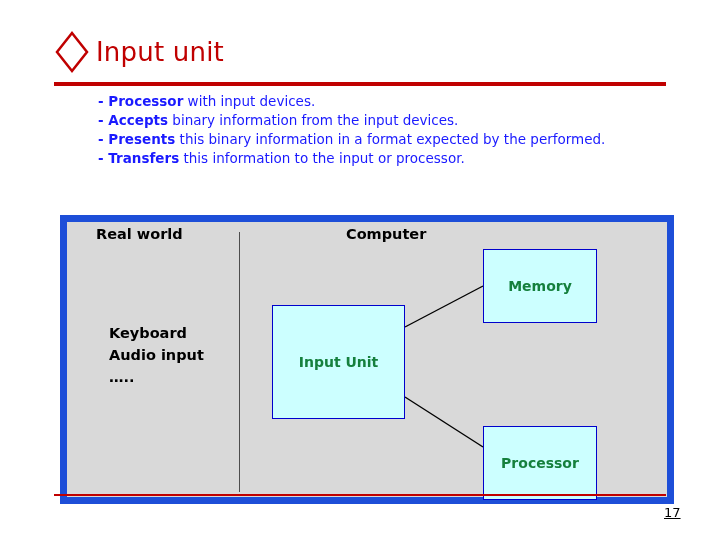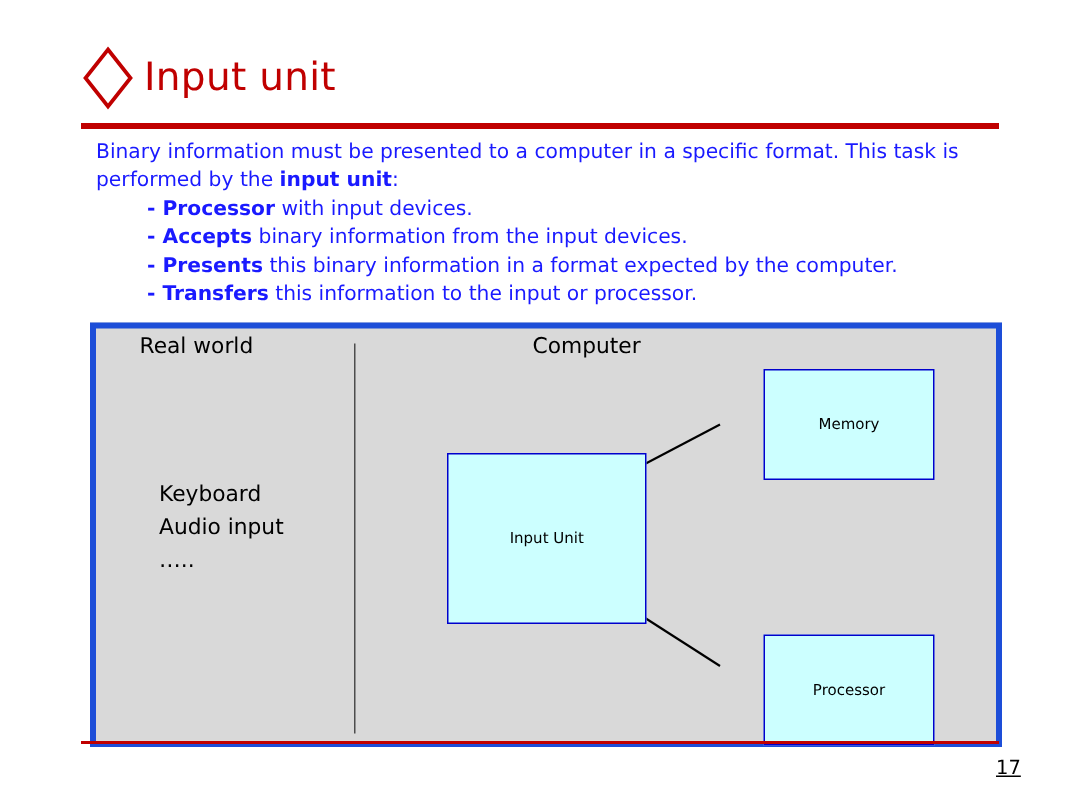--- a/index.html
+++ b/index.html
@@ -77,51 +77,51 @@
   }
 
   
   .diagram {
     position: absolute;
     left: 60px;
     top: 215px;
     width: 600px;
     height: 275px;
     background: #d9d9d9;
-    border: 4px solid #1d4ed8;
+    border: 7px solid #1d4ed8;
+    font-weight: bold;
   }
   .divider {
     position: absolute;
     left: 172px;
     top: 10px;
     width: 1px;
     height: 260px;
     background: #4d4d4d;
   }
   .lbl {
     position: absolute;
     color: #000000;
     font-size: 14.5px;
     white-space: nowrap;
   }
   .lbl-realworld { left: 29px; top: 4px; }
-  .lbl-computer  { left: 291px; top: 4px; }
+  .lbl-computer  { left: 279px; top: 4px; }
   .lbl-devices   { left: 42px; top: 100px; line-height: 22px; }
 
   .box {
     position: absolute;
     background: #ccffff;
     border: 1px solid #0000cc;
     display: flex;
     align-items: center;
     justify-content: center;
-    color: #000000;
-    font-size: 10px;
+    color: #15803d;
+    font-size: 14px;
     box-sizing: border-box;
-    margin-left: 29px;
   }
   .box-input     { left: 205px; top: 83px;  width: 133px; height: 114px; }
   .box-memory    { left: 416px; top: 27px;  width: 114px; height: 74px;  }
   .box-processor { left: 416px; top: 204px; width: 114px; height: 74px;  }
 
   .connectors {
     position: absolute;
     left: 0; top: 0;
     width: 600px; height: 275px;
     pointer-events: none;
@@ -154,25 +154,24 @@
     <span class="bullet-diamond">
       <svg width="36" height="44" viewBox="0 0 36 44">
         <polygon points="18,3 33,22 18,41 3,22" fill="#ffffff" stroke="#c00000" stroke-width="2.5"></polygon>
       </svg>
     </span>
     <span class="slide-title">Input unit</span>
   </div>
   <div class="title-rule"></div>
 
   <div class="body-text">
-    <div class="para"><span>Binary information must be presented to a computer in a specific format. This task is performed by the </span><b>input unit</b><span>:</span></div>
     <div class="sub-list">
       <div class="li"><b>- Processor</b><span> with input devices.</span></div>
       <div class="li"><b>- Accepts</b><span> binary information from the input devices.</span></div>
-      <div class="li"><b>- Presents</b><span> this binary information in a format expected by the computer.</span></div>
+      <div class="li"><b>- Presents</b><span> this binary information in a format expected by the performed.</span></div>
       <div class="li"><b>- Transfers</b><span> this information to the input or processor.</span></div>
     </div>
   </div>
 
   <div class="diagram">
     <div class="divider"></div>
 
     <svg class="connectors">
       <line x1="338" y1="105" x2="416" y2="64" stroke="#000000" stroke-width="1.4"></line>
       <line x1="338" y1="175" x2="416" y2="225" stroke="#000000" stroke-width="1.4"></line>

